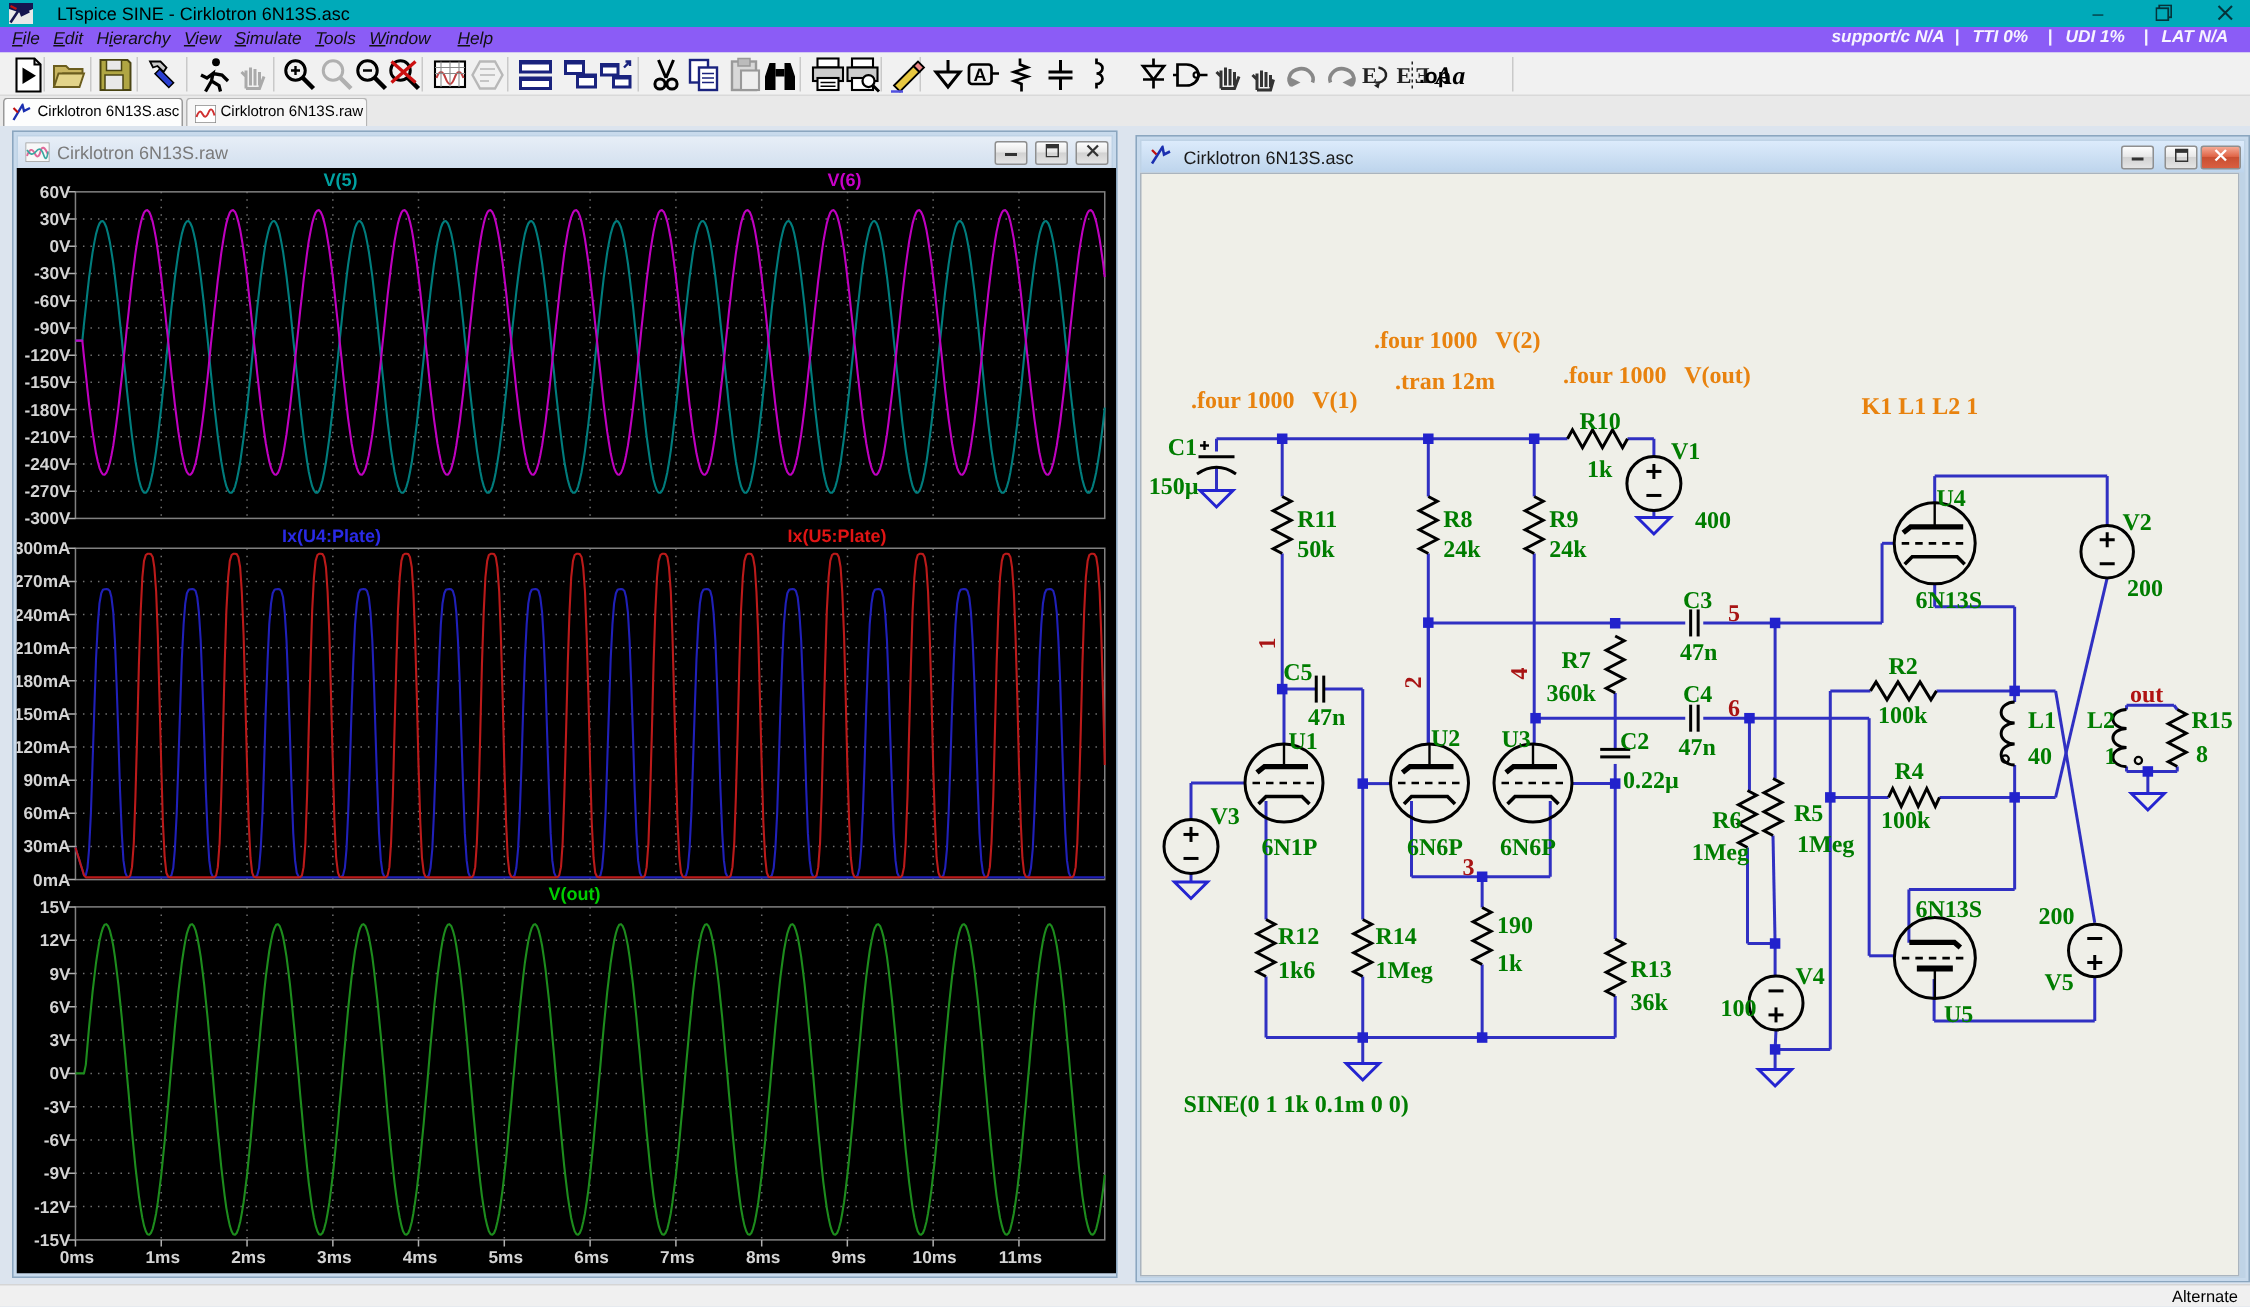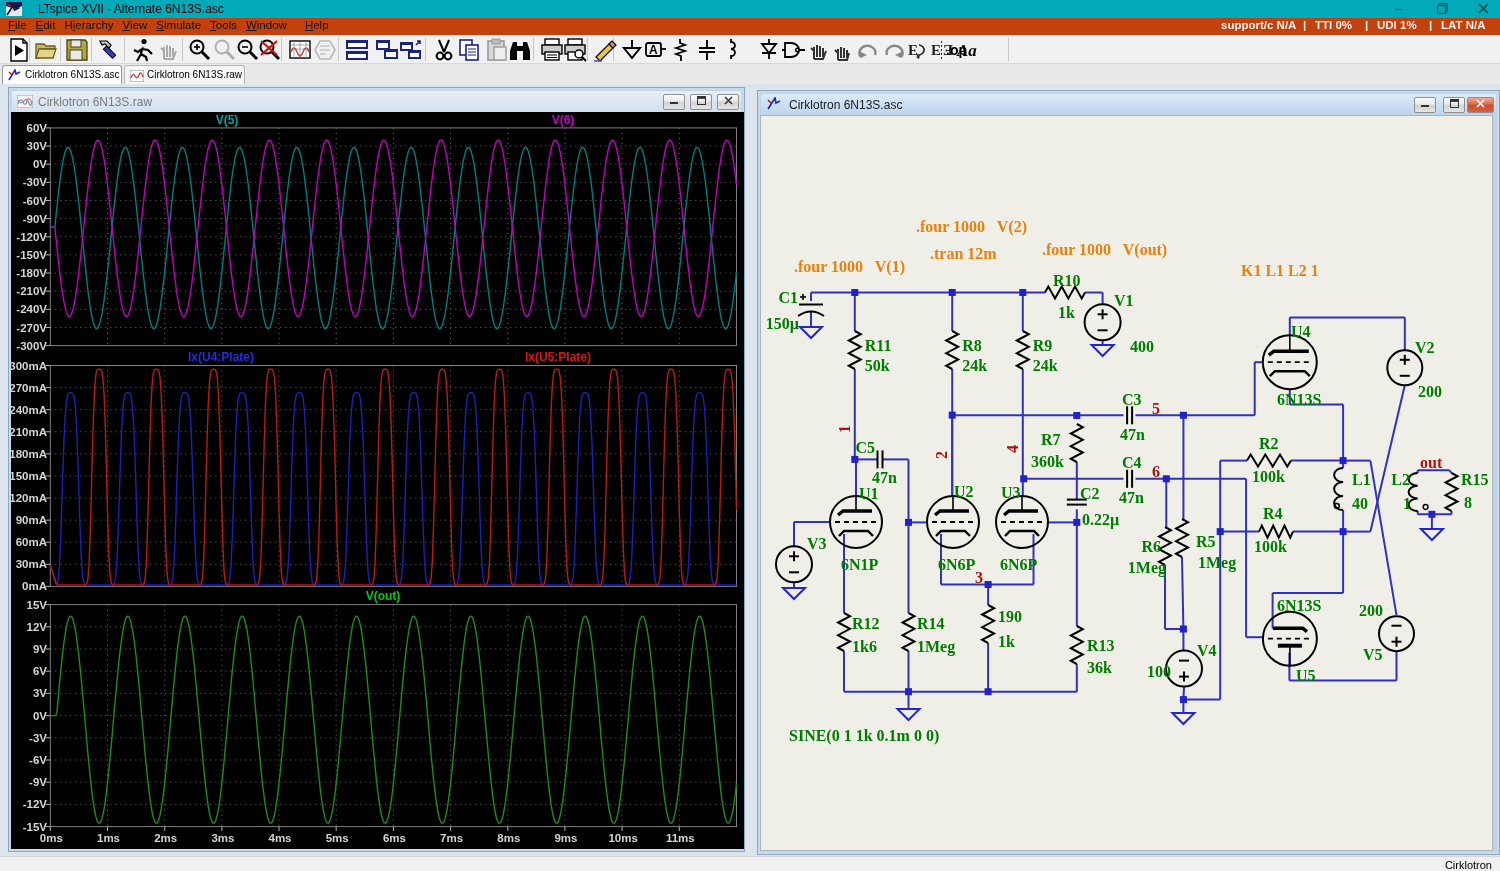--- a/index.html
+++ b/index.html
@@ -1,37 +1,37 @@
 <!DOCTYPE html>
 <html><head><meta charset="utf-8"><style>
 * { margin:0; padding:0; box-sizing:border-box; }
 body { font-family:"Liberation Sans", sans-serif; width:1500px; height:871px; overflow:hidden; background:#dce4ee; }
 .titlebar { position:absolute; left:0; top:0; width:1500px; height:18px; background:#00aab9; color:#000; }
-.menubar { position:absolute; left:0; top:18px; width:1500px; height:17px; background:#c2410c; font-size:12px; color:#111; }
+.menubar { position:absolute; left:0; top:18px; width:1500px; height:17px; background:#8b5cf6; font-size:12px; color:#111;font-style:italic; }
 .menubar span { display:inline-block; padding:1px 3px 0 3px; margin-right:3px; font-size:11.5px; }
 .toolbar { position:absolute; left:0; top:35px; width:1500px; height:29px; background:#f1f1f1; border-bottom:1px solid #d9d9d9; }
 .tabbar { position:absolute; left:0; top:64px; width:1500px; height:20px; background:#e9e9e9; }
 .tab { position:absolute; top:1px; height:19px; font-size:10px; white-space:nowrap; overflow:hidden; color:#000; border:1px solid #aaa; border-bottom:none; border-radius:3px 3px 0 0; padding:3px 4px 0 22px; }
 .mdi { position:absolute; left:0; top:84px; width:1500px; height:771px; background:#dce4ee; }
 .win { position:absolute; border:1px solid #8ba6bf; background:#bfd3e6; box-shadow: inset 0 0 0 2px #c8daec; }
 .wtitle { position:absolute; left:3px; top:3px; right:3px; height:21px; font-size:12px; padding-top:4px; }
 .wbtn { position:absolute; top:3px; width:22px; height:16px; border:1px solid #8f8f8f; border-radius:2px;
         background:linear-gradient(#fdfdfd,#e8e8e8 45%,#d2d2d2 50%,#e4e4e4); text-align:center; font-size:9px; line-height:15px; color:#222; }
 .statusbar { position:absolute; left:0; top:856px; width:1500px; height:15px; background:#f0f0f0; border-top:1px solid #d5d5d5; font-size:11px; color:#000; }
 u { text-decoration:underline; }
 </style></head>
 <body>
 <div class="titlebar">
  <svg width="16" height="14" style="position:absolute;left:6px;top:2px" viewBox="0 0 16 14">
       <rect x="0" y="0" width="16" height="14" fill="#e8e8e8"></rect>
       <path d="M0 0 h16 v4 L9 7 0 4z" fill="#15154f"></path>
       <path d="M1 13 L7 4 l1.5 4 5-2.5" stroke="#15154f" stroke-width="1.7" fill="none"></path>
       <path d="M1 2 l4 2" stroke="#c01010" stroke-width="1.5"></path>
     </svg>
- <div style="position:absolute;left:38px;top:2px;font-size:12px">LTspice XVII - Alternate 6N13S.asc</div>
+ <div style="position:absolute;left:38px;top:2px;font-size:12px">LTspice SINE - Cirklotron 6N13S.asc</div>
  <div style="position:absolute;left:1395px;top:1px;font-size:13px;color:#05333a">–</div>
  <svg width="11" height="11" style="position:absolute;left:1437px;top:3px" viewBox="0 0 11 11">
       <rect x="2.5" y="0.5" width="8" height="8" fill="none" stroke="#05333a" stroke-width="1.2"></rect>
       <rect x="0.5" y="2.5" width="8" height="8" fill="#00aab9" stroke="#05333a" stroke-width="1.2"></rect>
     </svg>
  <svg width="11" height="11" style="position:absolute;left:1478px;top:3px" viewBox="0 0 11 11">
       <path d="M1 1 L10 10 M10 1 L1 10" stroke="#05333a" stroke-width="1.4"></path>
     </svg>
 </div>
 <div class="menubar">
@@ -731,13 +731,13 @@
 <text x="1295" y="680" fill="#007d00" font-size="16" font-weight="bold" text-anchor="start">U5</text>
 <text x="1409" y="484" fill="#007d00" font-size="16" font-weight="bold" text-anchor="end">L2</text>
 <text x="1410" y="508" fill="#007d00" font-size="16" font-weight="bold" text-anchor="end">1</text>
 <text x="1460" y="484" fill="#007d00" font-size="16" font-weight="bold" text-anchor="start">R15</text>
 <text x="1463" y="507" fill="#007d00" font-size="16" font-weight="bold" text-anchor="start">8</text>
 </g>
 </svg>
  </div>
 </div>
 <div class="statusbar">
-    <span style="position:absolute;right:8px;top:2px">Cirklotron</span>
+    <span style="position:absolute;right:8px;top:2px">Alternate</span>
   </div>
 </body></html>

